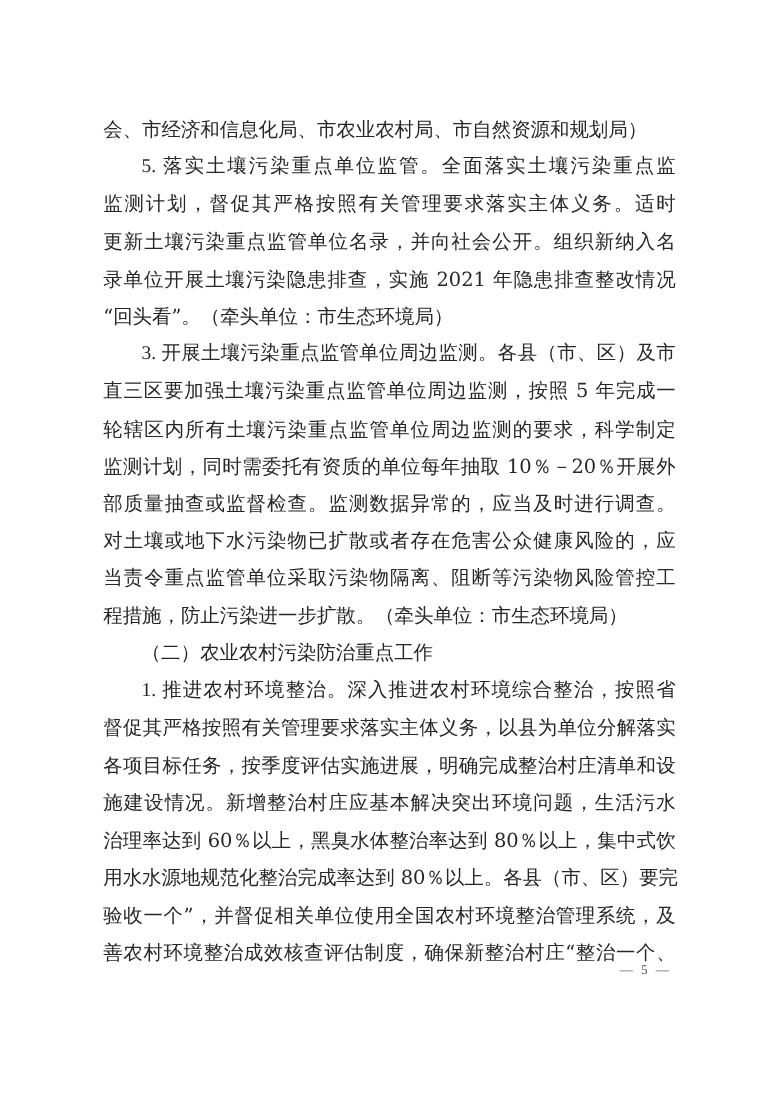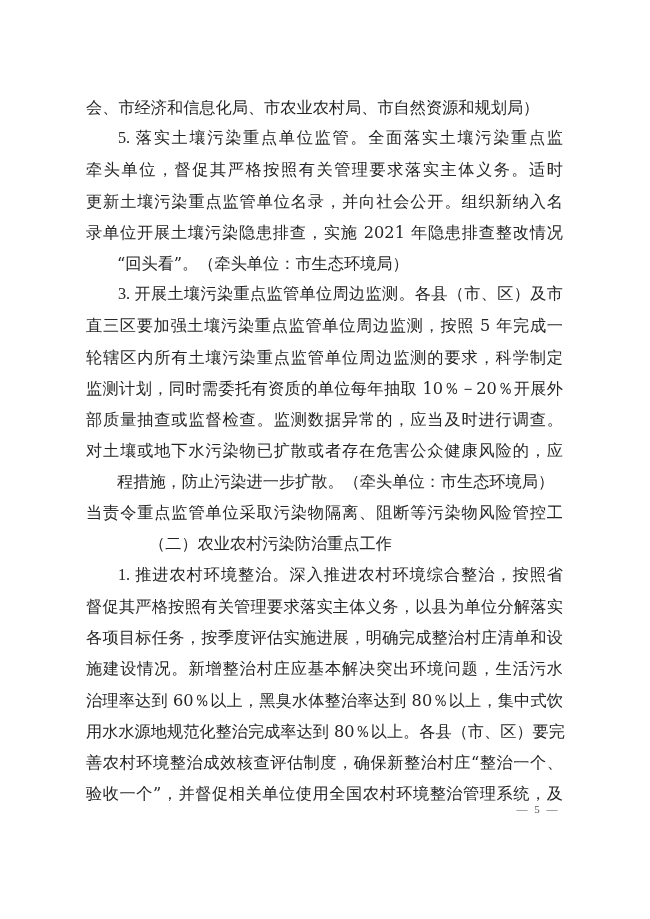--- a/index.html
+++ b/index.html
@@ -39,58 +39,57 @@
   }
   .line.last {
     text-align-last: left;
   }
   .line.indent {
     padding-left: 32px;
     font-family: Liberation Serif, serif;
   }
   .kai {
     font-family: "DejaVu Serif", "Liberation Serif", serif;
-    margin-left: 31px;
   }
   .page-number {
     position: absolute;
     left: 512px;
     top: 803px;
     width: 52px;
     font-size: 11px;
     color: #555;
     text-align: center;
     letter-spacing: 2px;
     font-family: "Liberation Serif", serif;
   }
 </style>
 </head>
 <body>
 
 <div class="page">
   <div class="body-text">
     <div class="line last">会、市经济和信息化局、市农业农村局、市自然资源和规划局）</div>
     <div class="line indent">5. 落实土壤污染重点单位监管。全面落实土壤污染重点监</div>
-    <div class="line">牵头单位，督促其严格按照有关管理要求落实主体义务。适时</div>
+    <div class="line">监测计划，督促其严格按照有关管理要求落实主体义务。适时</div>
     <div class="line">更新土壤污染重点监管单位名录，并向社会公开。组织新纳入名</div>
     <div class="line">录单位开展土壤污染隐患排查，实施 2021 年隐患排查整改情况</div>
     <div class="line last kai">“回头看”。（牵头单位：市生态环境局）</div>
     <div class="line indent">3. 开展土壤污染重点监管单位周边监测。各县（市、区）及市</div>
     <div class="line">直三区要加强土壤污染重点监管单位周边监测，按照 5 年完成一</div>
     <div class="line">轮辖区内所有土壤污染重点监管单位周边监测的要求，科学制定</div>
     <div class="line">监测计划，同时需委托有资质的单位每年抽取 10％－20％开展外</div>
     <div class="line">部质量抽查或监督检查。监测数据异常的，应当及时进行调查。</div>
     <div class="line">对土壤或地下水污染物已扩散或者存在危害公众健康风险的，应</div>
+    <div class="line">当责令重点监管单位采取污染物隔离、阻断等污染物风险管控工</div>
     <div class="line last kai">程措施，防止污染进一步扩散。（牵头单位：市生态环境局）</div>
-    <div class="line">当责令重点监管单位采取污染物隔离、阻断等污染物风险管控工</div>
     <div class="line indent last kai">（二）农业农村污染防治重点工作</div>
     <div class="line indent">1. 推进农村环境整治。深入推进农村环境综合整治，按照省</div>
     <div class="line">督促其严格按照有关管理要求落实主体义务，以县为单位分解落实</div>
     <div class="line">各项目标任务，按季度评估实施进展，明确完成整治村庄清单和设</div>
     <div class="line">施建设情况。新增整治村庄应基本解决突出环境问题，生活污水</div>
     <div class="line">治理率达到 60％以上，黑臭水体整治率达到 80％以上，集中式饮</div>
     <div class="line">用水水源地规范化整治完成率达到 80％以上。各县（市、区）要完</div>
+    <div class="line">验收一个”，并督促相关单位使用全国农村环境整治管理系统，及</div>
     <div class="line">善农村环境整治成效核查评估制度，确保新整治村庄“整治一个、</div>
-    <div class="line">验收一个”，并督促相关单位使用全国农村环境整治管理系统，及</div>
   </div>
 
   <div class="page-number">— 5 —</div>
 </div>
 
 </body></html>

